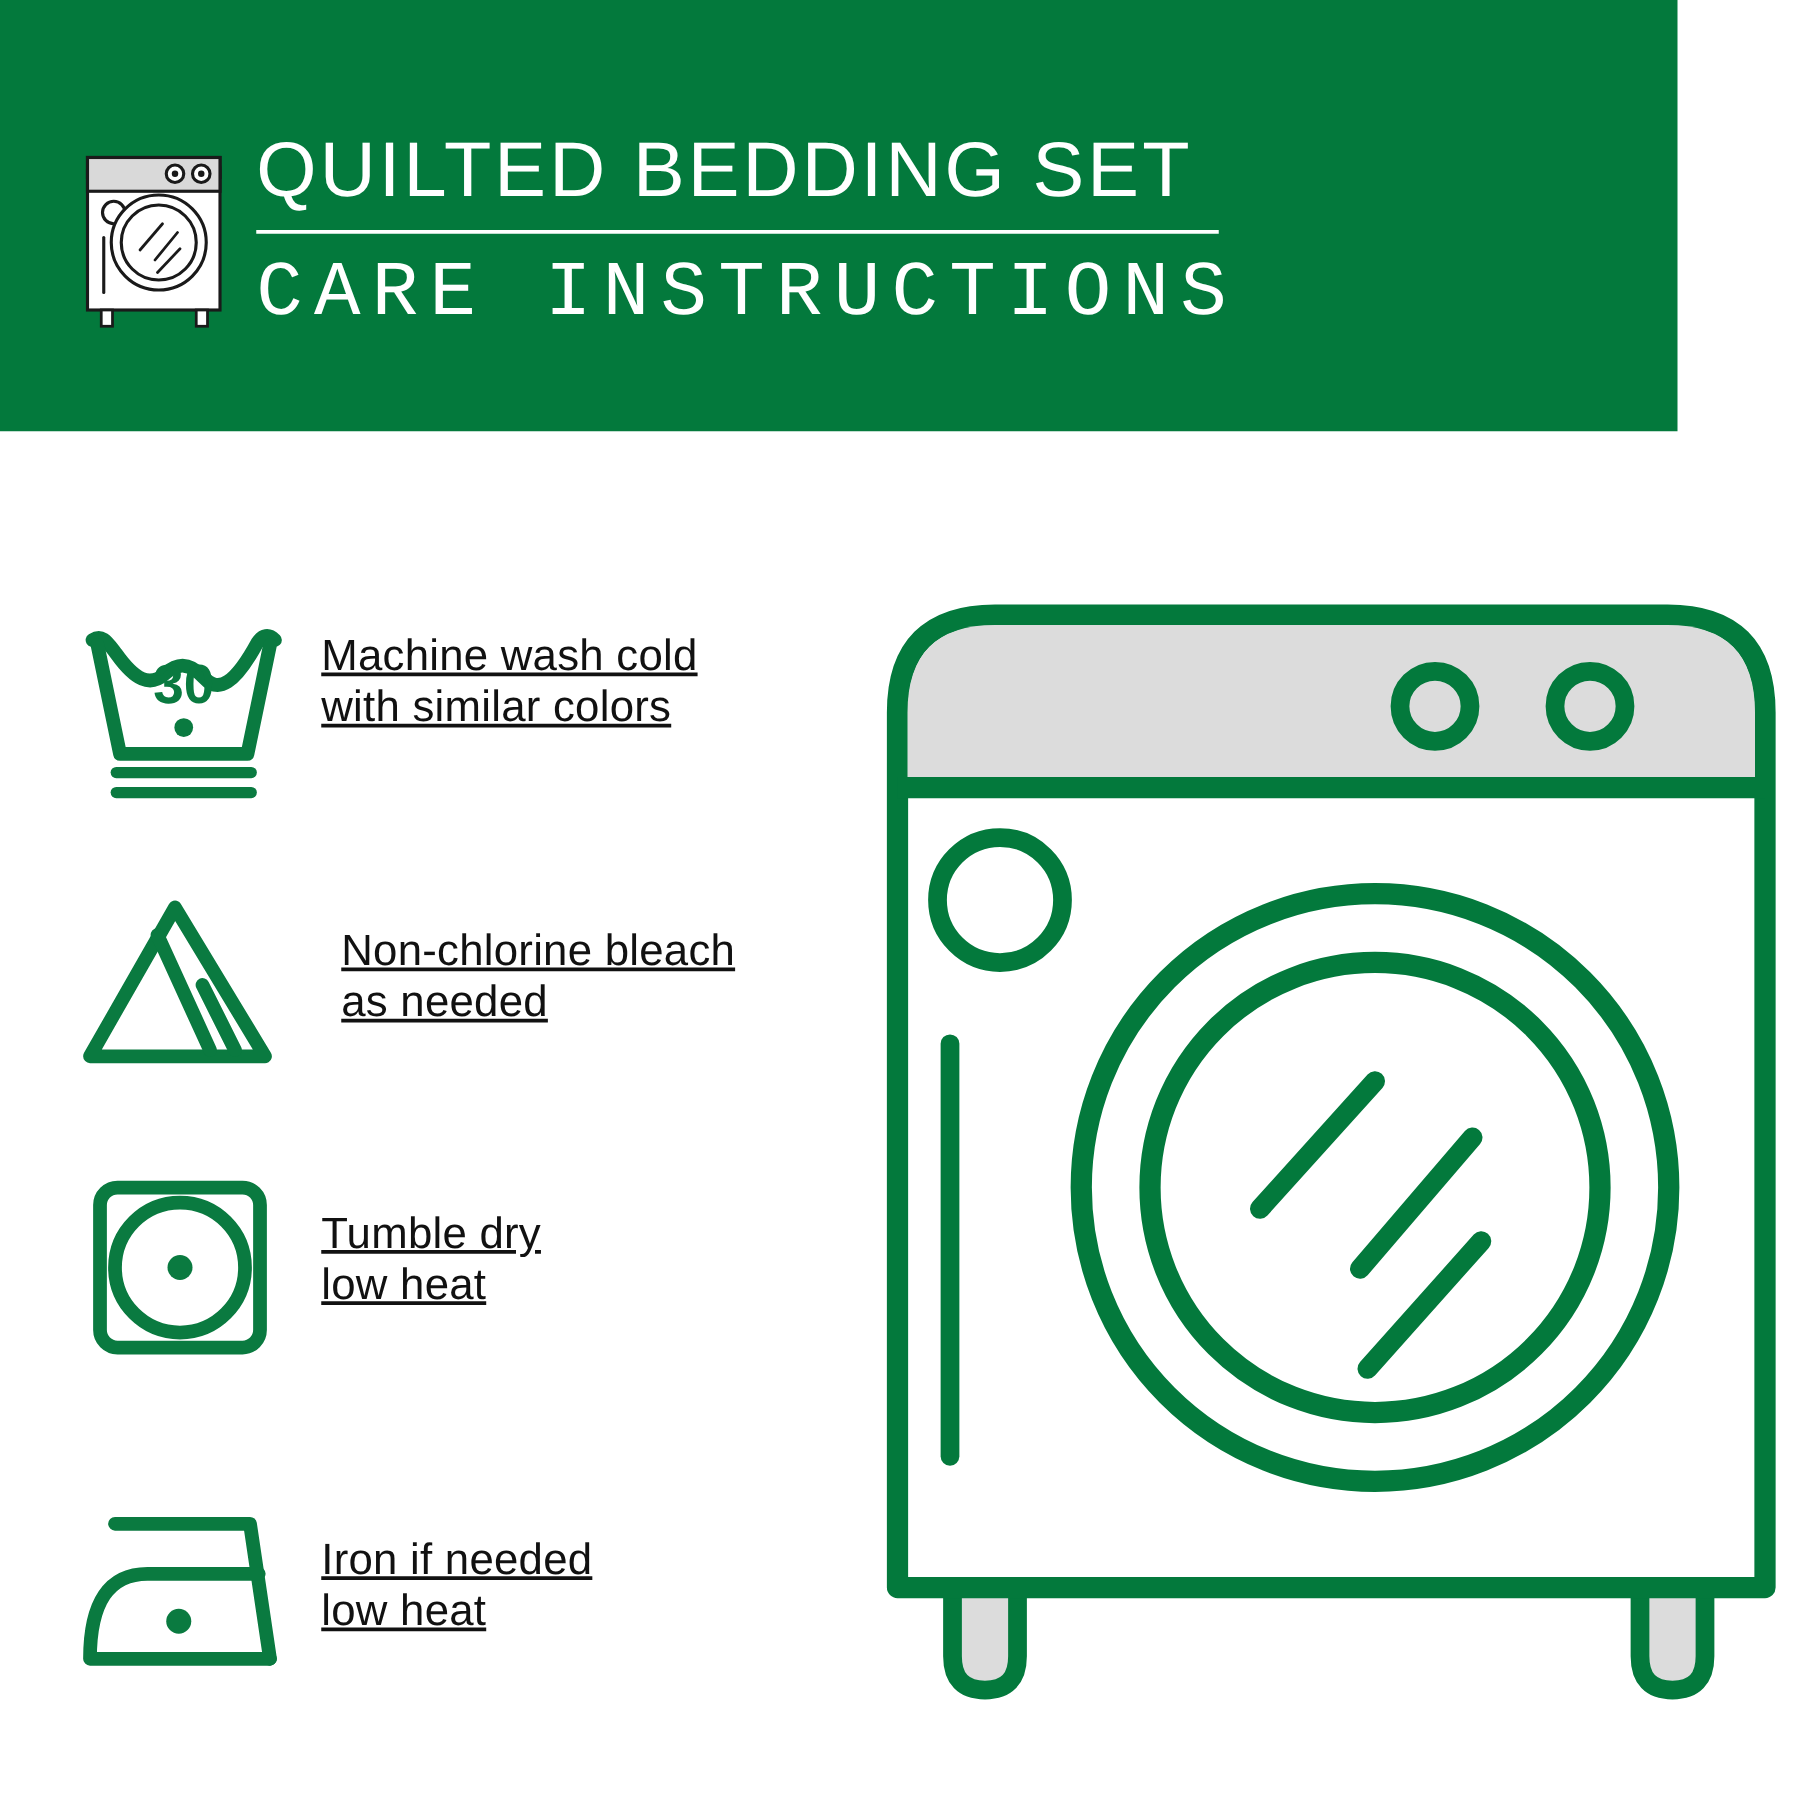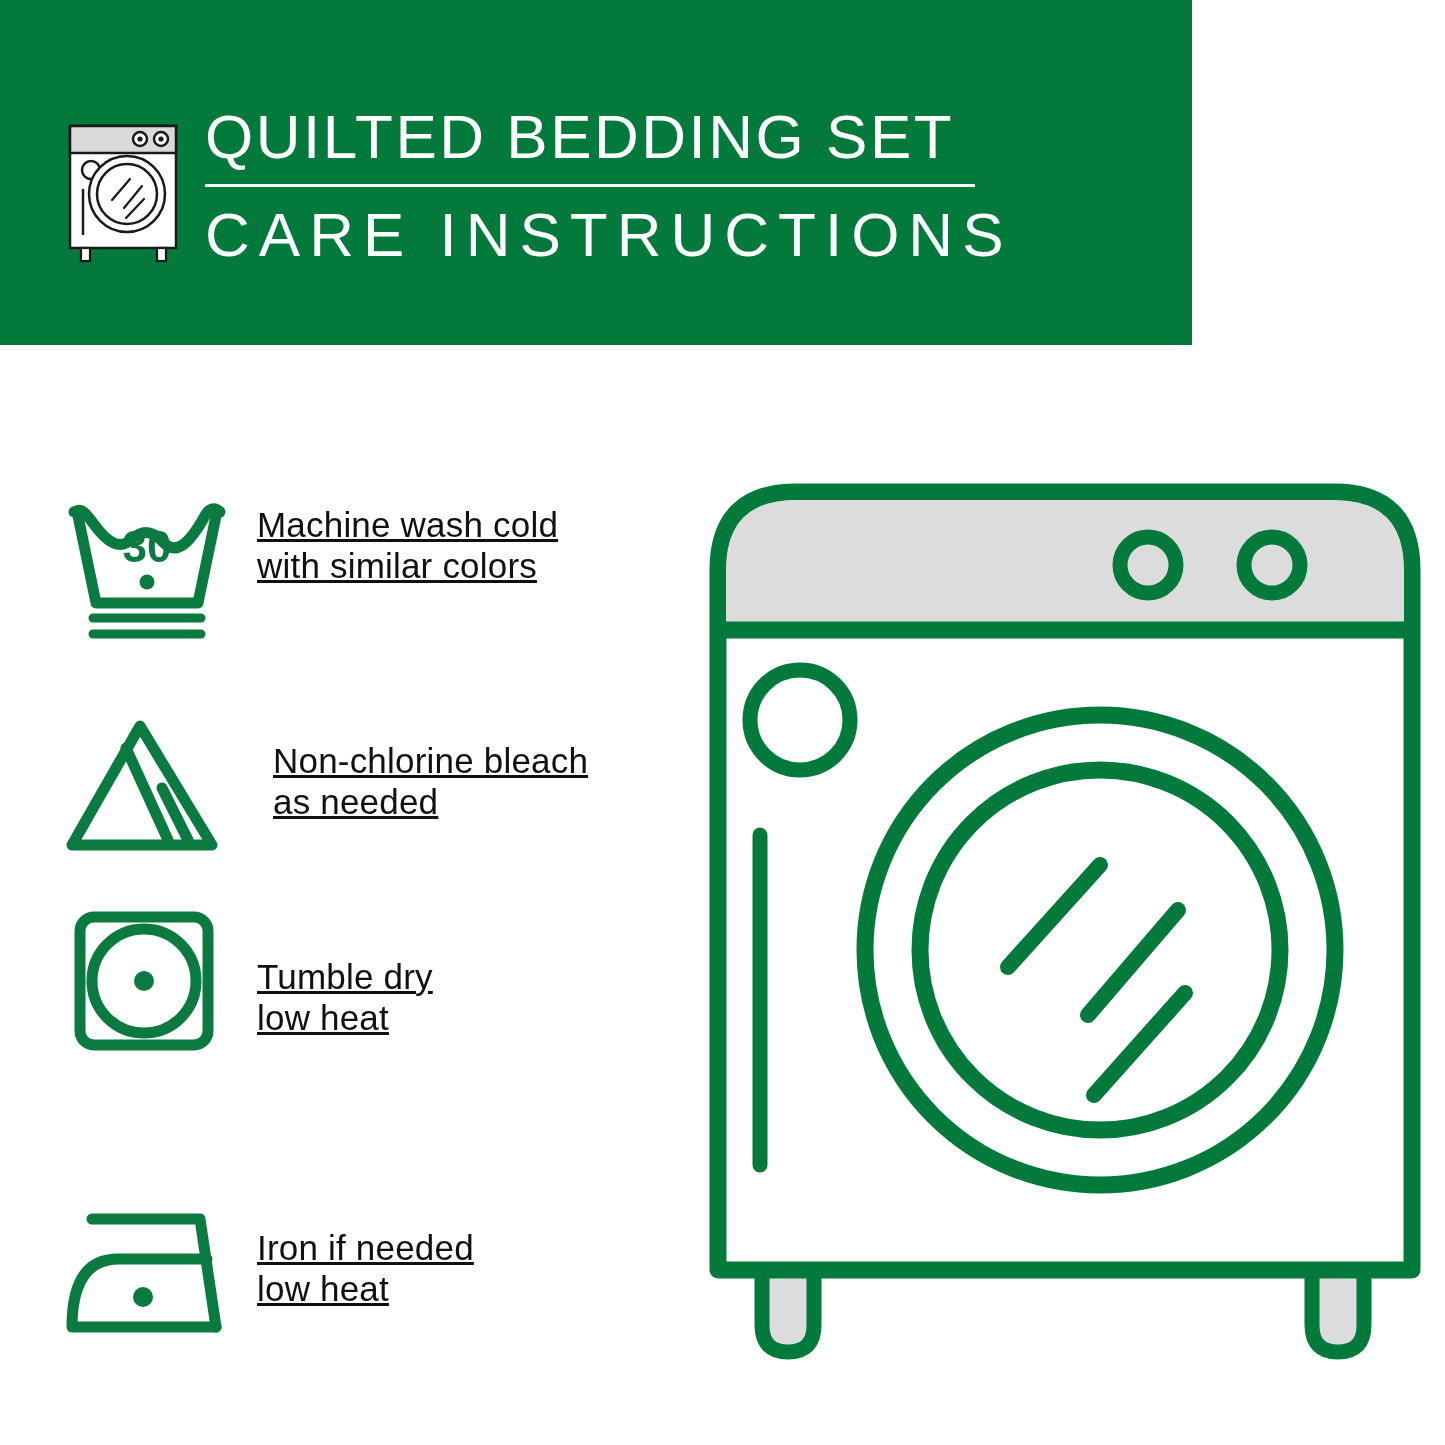--- a/index.html
+++ b/index.html
@@ -16,21 +16,21 @@
     height: 1445px;
     background: #ffffff;
     overflow: hidden;
   }
 
   
   .header-band {
     position: absolute;
     left: 0;
     top: 0;
-    width: 1192px;
+    width: 1342px;
     height: 345px;
     background: #03793c;
   }
   .header-logo {
     position: absolute;
     left: 62px;
     top: 104px;
     width: 130px;
     height: 160px;
   }
@@ -50,21 +50,21 @@
     white-space: nowrap;
   }
   .title-divider {
     width: 770px;
     height: 3px;
     background: #ffffff;
     margin-top: 10px;
     margin-bottom: 12px;
   }
   .title-sub {
-    font-family: Liberation Sans, sans-serif;
+    font-family: Liberation Mono, monospace;
     font-size: 62px;
     line-height: 72px;
     letter-spacing: 9px;
     color: #ffffff;
     font-weight: 400;
     white-space: nowrap;
   }
   .care-row {
     position: absolute;
     left: 60px;
@@ -85,21 +85,21 @@
     line-height: 41px;
     color: #111111;
     font-weight: 400;
     letter-spacing: 0.2px;
     text-decoration: underline;
   }
   .care-label .ln { display: block; white-space: nowrap; }
 
   #row-0 { top: 490px; }
   #row-1 { top: 712px; gap: 16px; }
-  #row-2 { top: 905px; align-items: center; }
+  #row-2 { top: 938px; }
   #row-3 { top: 1199px; }
   #row-1 .care-label, #row-2 .care-label, #row-3 .care-label { padding-top: 28px; }
 
   
   .machine-illustration {
     position: absolute;
     left: 700px;
     top: 470px;
     width: 760px;
     height: 900px;

